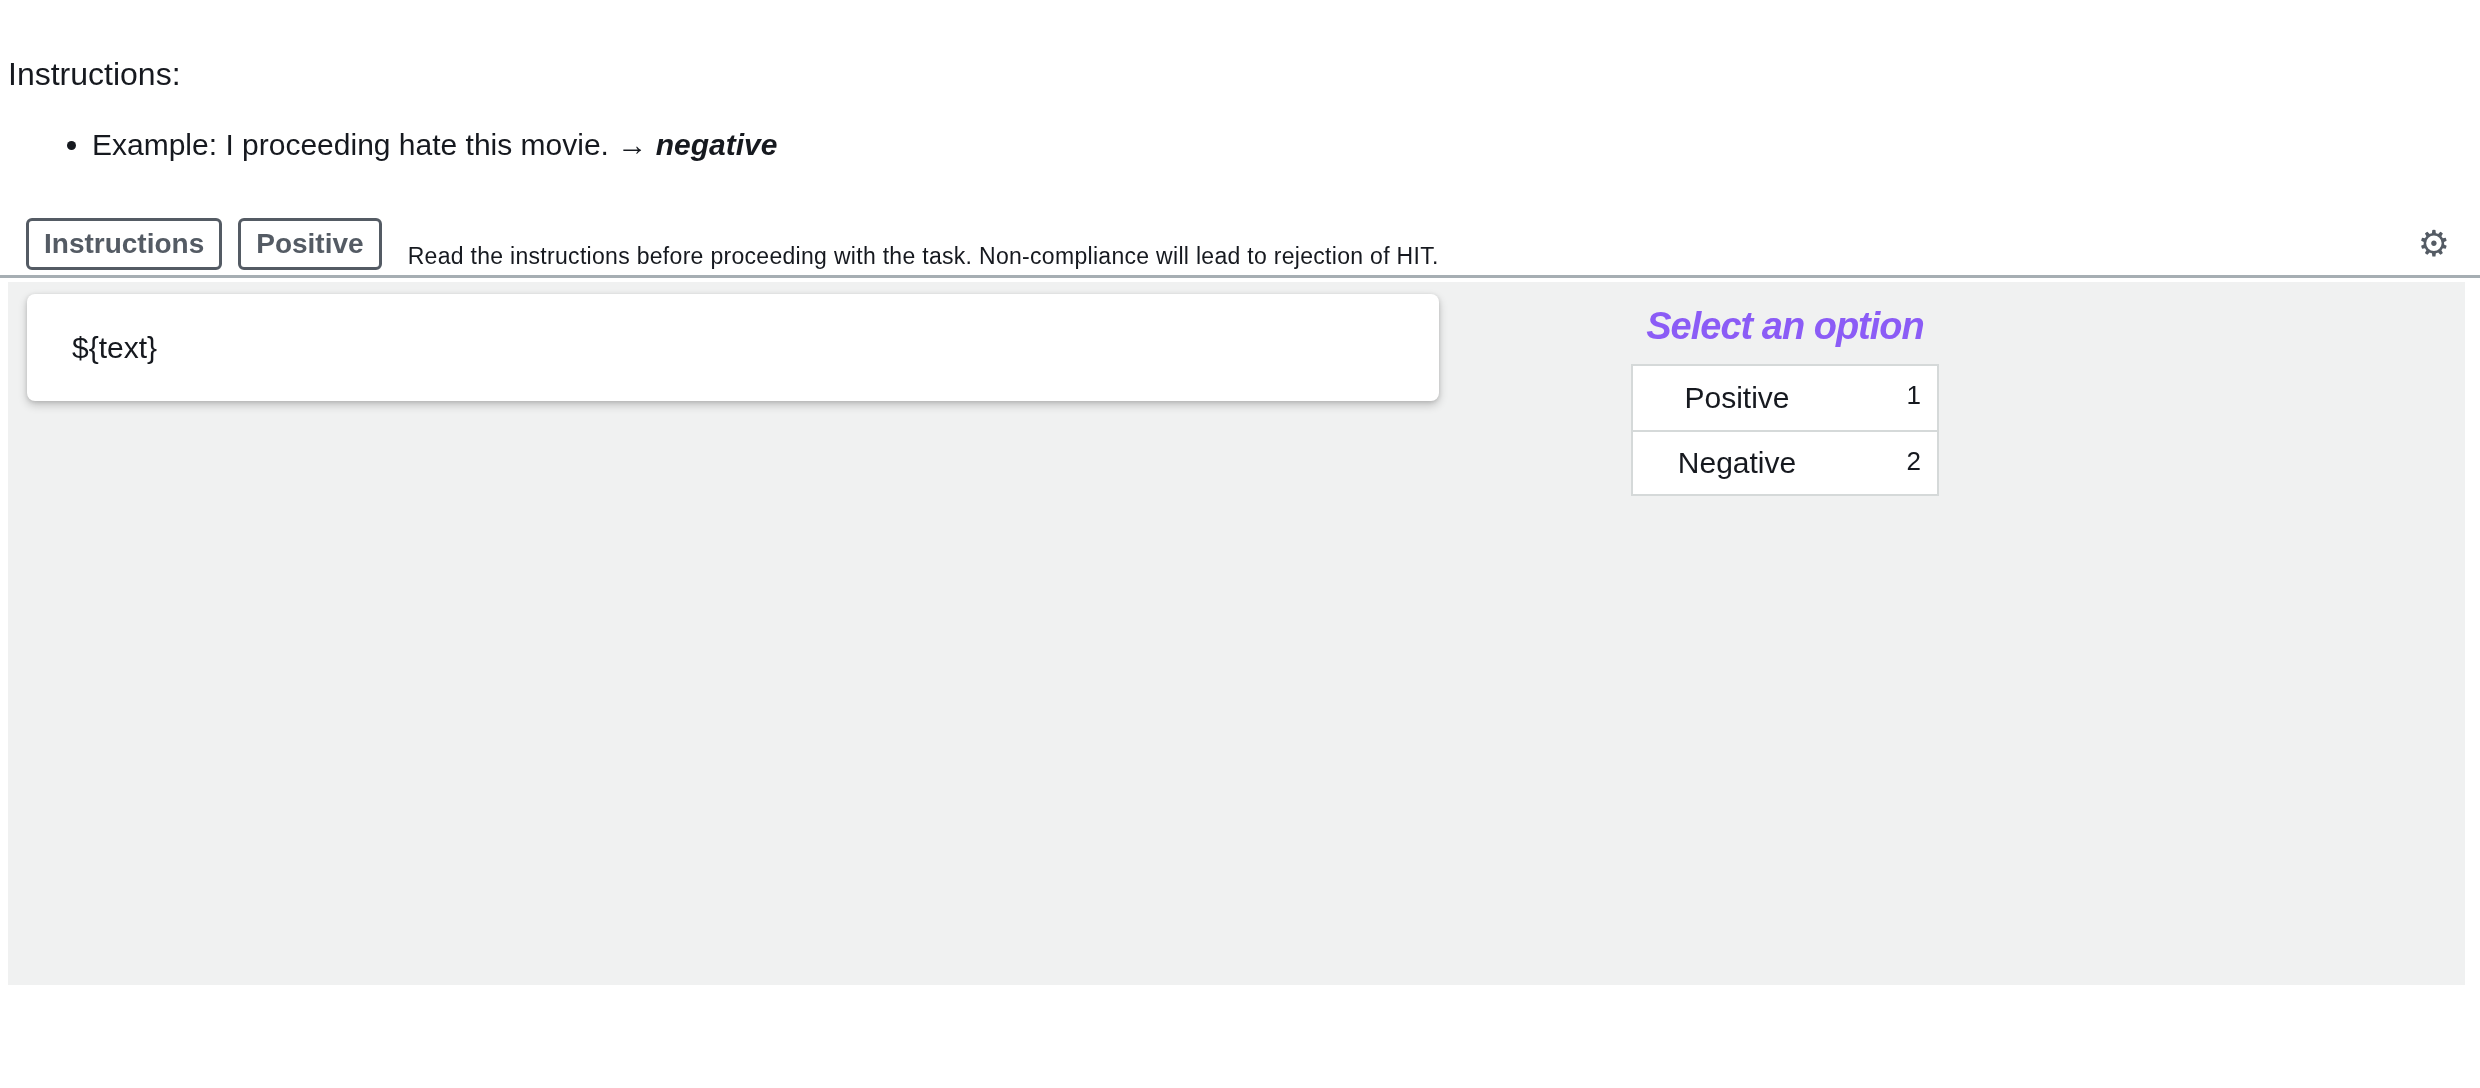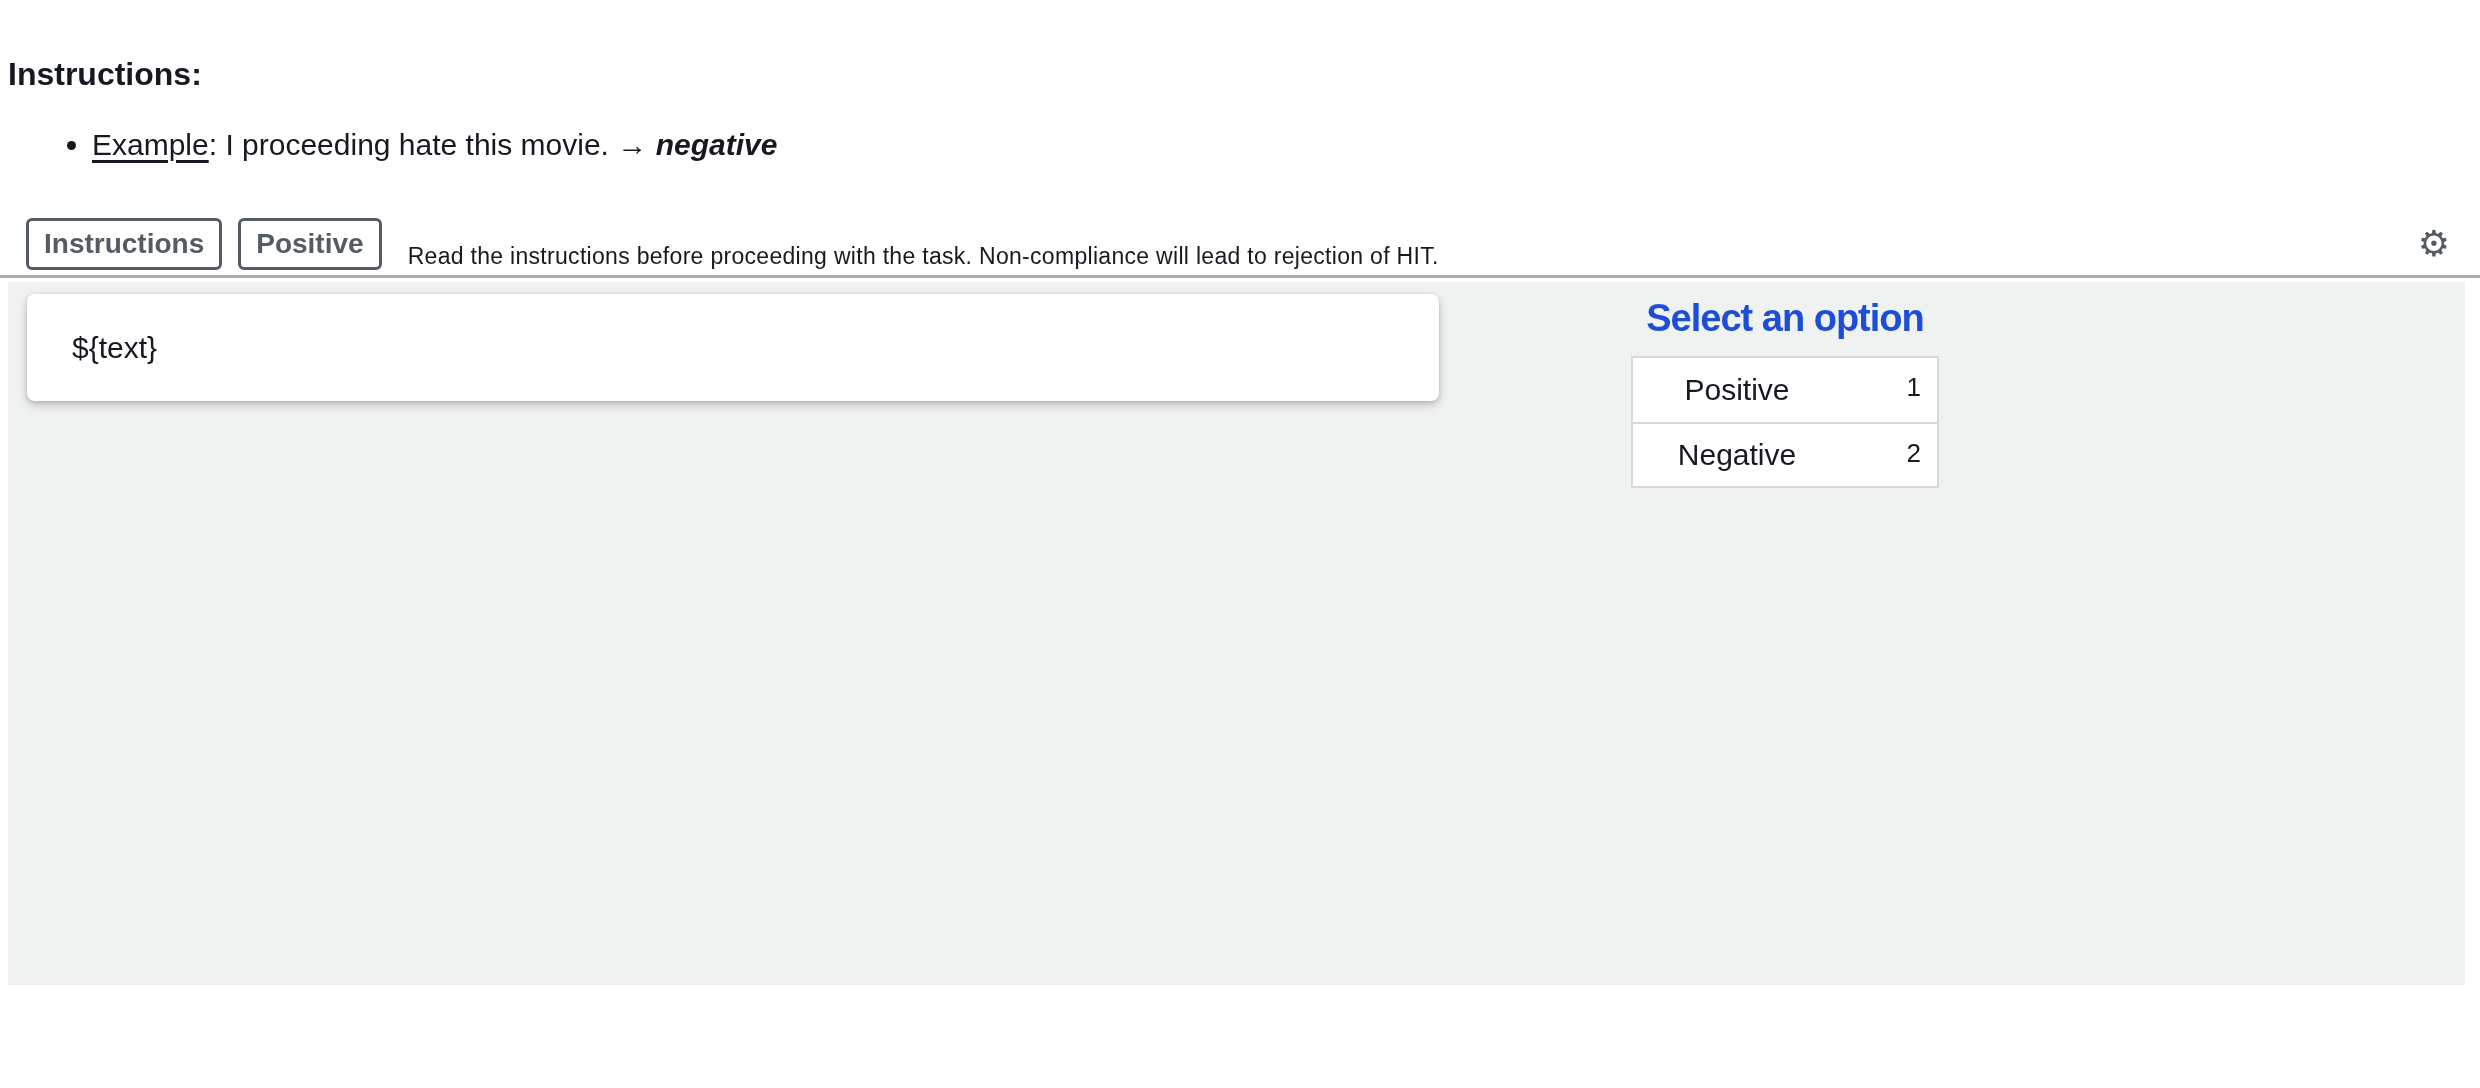--- a/index.html
+++ b/index.html
@@ -10,26 +10,26 @@
     --option-border:#d5d9d9;
   }
   *{box-sizing:border-box;}
   html,body{margin:0;padding:0;}
   body{
     width:2480px;height:1088px;overflow:hidden;background:#ffffff;
     font-family:"Liberation Sans","DejaVu Sans",sans-serif;
     color:var(--text-primary);
   }
   .header{padding:55px 0 0 8px;}
-  .instr-heading{margin:0;font-size:32px;line-height:38px;font-weight:700;}
+  .instr-heading{margin:0;font-size:32px;line-height:38px;font-weight:400;}
   .instr-sentence{margin:33px 0 0 0;font-size:30px;line-height:36px;}
   .instr-sentence em{font-style:italic;}
   .example-list{margin:34px 0 0 0;padding-left:84px;font-size:30px;line-height:36px;}
   .example-list li{padding:0;margin:0;}
-  .u{text-decoration:underline;text-decoration-thickness:2.5px;text-underline-offset:5px;}
+  .u{text-decoration-thickness:2.5px;text-underline-offset:5px;}
   .ans{font-weight:700;font-style:italic;}
   .toolbar{margin:55px 0 0 18px;display:flex;align-items:flex-end;position:relative;padding-right:90px;}
   .tb-btn{
     font-family:inherit;font-size:28px;line-height:32px;font-weight:700;
     color:var(--slate);background:#fff;border:3px solid var(--slate);
     border-radius:6px;padding:7px 15px;margin-right:16px;cursor:pointer;
   }
   .tb-msg{font-size:23px;margin-left:10px;color:var(--text-primary);letter-spacing:0.3px;}
   .gear{
     position:absolute;right:30px;top:50%;transform:translateY(-50%);
@@ -41,21 +41,21 @@
     margin:4px 15px 0 8px;height:703px;background:var(--task-background);
     position:relative;
   }
   .text-card{
     position:absolute;left:19px;top:12px;width:1412px;height:107px;
     background:#ffffff;border-radius:8px;
     box-shadow:0 4px 10px rgba(0,0,0,0.20),0 1px 4px rgba(0,0,0,0.12);
     display:flex;align-items:center;padding-left:45px;font-size:30px;
   }
   .option-panel{position:absolute;left:1447px;top:12px;width:660px;text-align:center;}
-  .panel-title{margin:0;font-size:38px;line-height:48px;font-weight:700;letter-spacing:-1px;color:#1d4ed8;}
+  .panel-title{margin:8px;font-size:38px;line-height:48px;font-weight:700;letter-spacing:-1px;color:#8b5cf6;font-style:italic;}
   .options{margin:14px auto 0;width:308px;border:2px solid var(--option-border);background:#fff;}
   .option-row{
     position:relative;height:64px;display:flex;align-items:center;justify-content:center;
     padding-right:96px;font-size:30px;cursor:pointer;background:#fff;
   }
   .option-row + .option-row{border-top:2px solid var(--option-border);}
   .option-key{position:absolute;right:16px;top:46%;transform:translateY(-50%);font-size:26px;}
 </style>
 </head>
 <body>

